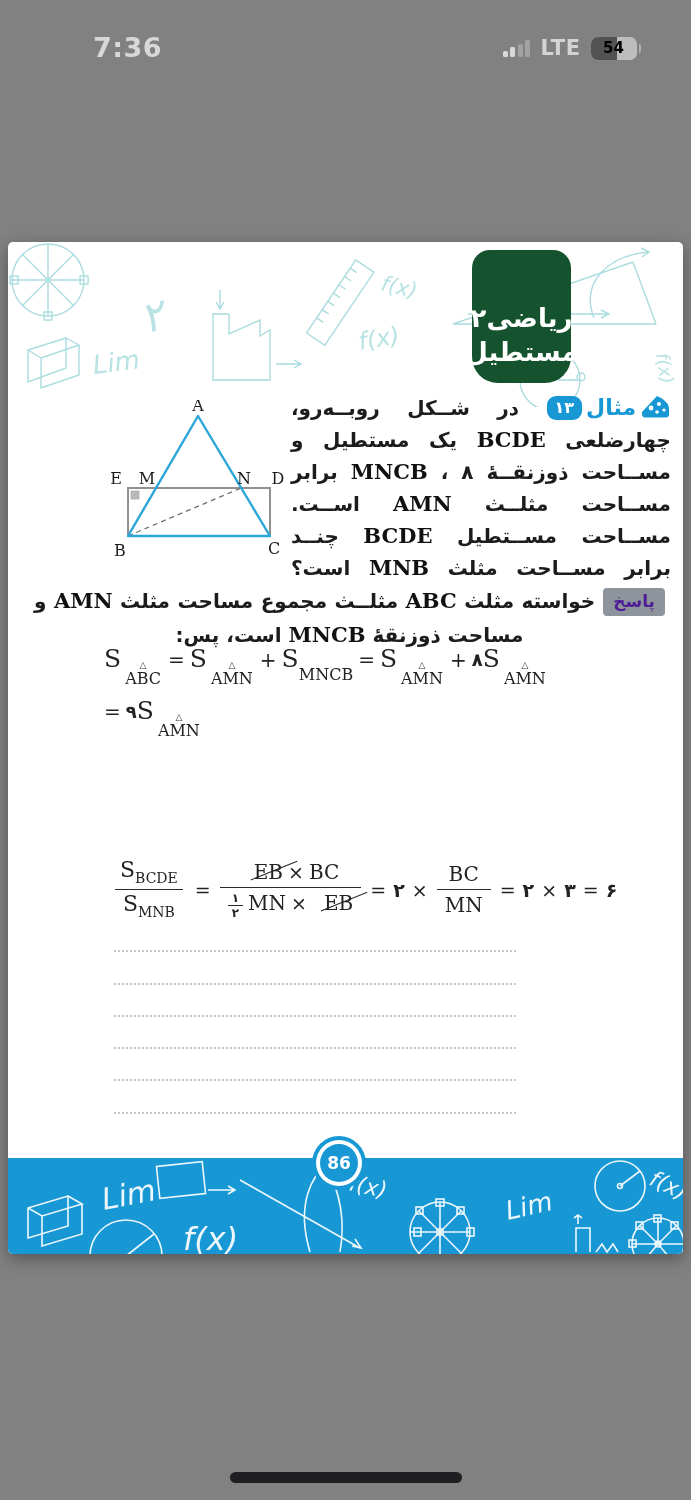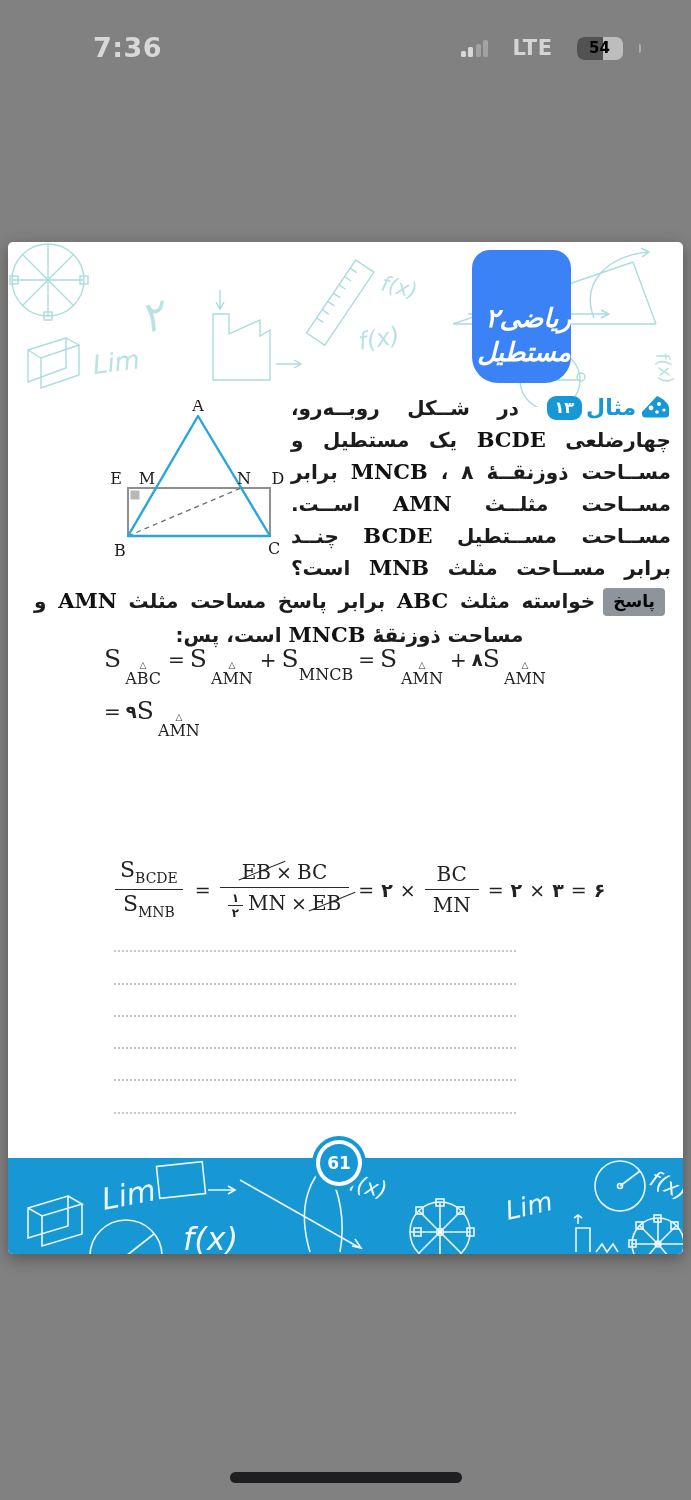--- a/index.html
+++ b/index.html
@@ -4,21 +4,21 @@
 <style>
   * { margin:0; padding:0; box-sizing:border-box; }
   html,body { width:691px; height:1500px; }
   body { background:#818181; position:relative; overflow:hidden;
          font-family:"DejaVu Sans", sans-serif; }
 
   
   .status-bar { position:absolute; top:30px; left:0; right:0; height:40px; }
   .sb-time { position:absolute; left:93px; top:2px; font-size:27px; font-weight:700;
              color:#d8d8d8; letter-spacing:.5px; }
-  .sb-right { position:absolute; right:50px; top:6px; display:flex; align-items:center; gap:24px; }
+  .sb-right { position:absolute; right:50px; top:6px; display:flex; align-items:center; gap:10px; }
   .sig { display:flex; align-items:flex-end; gap:2.5px; height:17px; }
   .sig i { display:block; width:5px; border-radius:1.5px; background:#d8d8d8; }
   .sig i:nth-child(1){height:6px} .sig i:nth-child(2){height:10px}
   .sig i:nth-child(3){height:13px; opacity:.38} .sig i:nth-child(4){height:17px; opacity:.38}
   .sb-lte { font-size:21px; font-weight:700; color:#d4d4d4; letter-spacing:.5px; }
   .battery { position:relative; width:46px; height:23px; border-radius:7px; overflow:hidden;
              background:#bdbdbd; }
   .battery .fill { position:absolute; left:0; top:0; bottom:0; width:58%; background:#525252; }
   .battery .pct { position:absolute; inset:0; display:flex; align-items:center; justify-content:center;
                   font-size:15px; font-weight:700; color:#000000; }
@@ -29,23 +29,23 @@
   .card { position:absolute; left:8px; top:242px; width:675px; height:1012px;
           background:#ffffff; border-radius:5px; overflow:hidden;
           box-shadow:0 5px 16px rgba(0,0,0,.35); }
 
   .header-doodles { position:absolute; top:0; left:0; width:675px; height:165px; pointer-events:none; }
   .doodle-teal { stroke:#abdcdf; fill:none; stroke-width:1.4; }
   .doodle-teal-text { fill:#b9e2e4; stroke:none;
                       font-family:"DejaVu Sans",sans-serif; font-style:italic; }
 
   .brand-badge { position:absolute; top:8px; right:112px; width:99px; height:133px;
-                 background:#3b82f6; border-radius:18px 18px 26px 26px;
-                 display:flex; flex-direction:column; align-items:flex-end; justify-content:flex-end;
-                 padding-bottom:14px;font-style:italic; }
+                 background:#14532d; border-radius:18px 18px 26px 26px;
+                 display:flex; flex-direction:column; align-items:center; justify-content:flex-end;
+                 padding-bottom:14px; }
   .brand-badge span { color:#fff; font-weight:800; font-size:26px; line-height:34px;
                       font-family:"DejaVu Sans",sans-serif; }
 
   
   .fa { font-family:"DejaVu Sans",sans-serif; font-weight:700; color:#1c1c1c; }
   .latin { font-family:"DejaVu Serif",serif; font-weight:700; font-size:21px; color:#111; }
 
   .figure-wrap { position:absolute; left:84px; top:158px; width:228px; height:182px; }
 
   .problem-text { position:absolute; right:12px; top:150px; width:380px;
@@ -53,21 +53,21 @@
                   font-size:20px; line-height:31px; }
   .example-label { color:#1798d5; font-size:22px; font-weight:800; margin:0 4px; }
   .example-num { display:inline-block; background:#1798d5; color:#fff; border-radius:9px;
                  font-size:16px; font-weight:800; padding:1px 8px 2px; line-height:21px;
                  vertical-align:2px; }
   .cheese { display:inline-block; vertical-align:-4px; }
 
   
   .answer { position:absolute; right:18px; left:26px; top:342px; direction:rtl;
             text-align:justify; text-align-last:center; font-size:20px; line-height:34px; }
-  .answer-badge { display:inline-block; background:#8d949b; color:#000000; border-radius:4px;
+  .answer-badge { display:inline-block; background:#8d949b; color:#4c1d95; border-radius:4px;
                   font-size:17px; font-weight:700; padding:2px 10px 4px; margin-left:8px;
                   line-height:22px; vertical-align:1px; }
 
   
   .math { font-family:"DejaVu Serif",serif; color:#222; }
   .formula1 { position:absolute; left:96px; top:404px; display:flex; flex-direction:column; gap:10px; }
   .f1row { display:flex; align-items:flex-start; }
   .sS { font-size:25px; line-height:26px; }
   .stk { display:inline-flex; flex-direction:column; align-items:center; margin:15px 2px 0 4px; }
   .tri { font-size:9px; line-height:9px; font-family:"DejaVu Sans",sans-serif; color:#333; }
@@ -83,21 +83,21 @@
   .f2frac { display:inline-flex; flex-direction:column; align-items:center; margin:0 4px; }
   .f2top { display:flex; align-items:flex-start; padding:1px 8px 3px; }
   .f2bot { display:flex; align-items:flex-start; padding:3px 8px 1px; border-top:1.7px solid #2a2a2a; }
   .f2s { font-size:22px; line-height:22px; }
   .f2sub { font-size:14px; margin-top:11px; }
   .f2t { font-size:20px; line-height:24px; }
   .half { display:inline-flex; flex-direction:column; align-items:center; margin:0 5px 0 0;
           font-family:"DejaVu Sans",sans-serif; font-weight:700; }
   .half span { font-size:12px; line-height:14px; padding:0 4px; }
   .half span:first-child { border-bottom:1.3px solid #2a2a2a; }
-  .cx { position:relative; display:inline-block; }
+  .cx { position:relative; display:inline-block;margin-left:12px; }
   .cx::after { content:""; position:absolute; left:-5px; right:-16px; top:44%;
                border-top:1.7px solid #2a2a2a; transform:rotate(-22deg); }
   .fop { font-size:19px; margin:0 5px; }
   .fcoef { font-family:"DejaVu Sans",sans-serif; font-weight:700; font-size:19px; margin:0 2px; }
 
   
   .notes { position:absolute; left:106px; top:678px; width:402px; }
   .notes div { height:32.3px; border-bottom:2px dotted #c6c6c6; }
 
   
@@ -199,21 +199,21 @@
       <path d="M2,19 L17,3 C24,6 29,11 29,15 L29,22 C29,23.5 27.5,24.5 26,24.5 L5,24.5 C3,24.5 2,23 2,21 Z" fill="#1798d5"></path>
       <circle cx="11" cy="15" r="2.4" fill="#fff"></circle>
         <circle cx="19" cy="11" r="2" fill="#fff"></circle>
       <circle cx="17" cy="19" r="1.8" fill="#fff"></circle>
         <circle cx="24" cy="17" r="1.6" fill="#fff"></circle>
     </svg><span class="example-label">مثال</span><span class="example-num">۱۳</span>
     <span>در شــکل روبــه‌رو، چهارضلعی </span><span class="latin">BCDE</span><span> یک مستطیل و مســاحت ذوزنقــهٔ </span><span class="latin">MNCB</span><span> ، ۸ برابر مســاحت مثلــث </span><span class="latin">AMN</span><span> اســت. مســاحت مســتطیل </span><span class="latin">BCDE</span><span> چنــد برابر مســاحت مثلث </span><span class="latin">MNB</span><span> است؟</span>
   </div>
 
   <div class="answer fa">
-    <span class="answer-badge">پاسخ</span><span>خواسته مثلث </span><span class="latin">ABC</span><span> برابر پاسخ مساحت مثلث </span><span class="latin">AMN</span><span> و مساحت ذوزنقهٔ </span><span class="latin">MNCB</span><span> است، پس:</span>
+    <span class="answer-badge">پاسخ</span><span>خواسته مثلث </span><span class="latin">ABC</span><span> مثلــث مجموع مساحت مثلث </span><span class="latin">AMN</span><span> و مساحت ذوزنقهٔ </span><span class="latin">MNCB</span><span> است، پس:</span>
   </div>
 
   <div class="formula1 math">
     <div class="f1row">
       <span class="ts" style="display:inline-flex">
           <span class="sS">S</span>
           <span class="stk">
             <span class="tri">△</span>
             <span class="sl">ABC</span>
           </span>
@@ -353,19 +353,19 @@
       <text class="doodle-w-text" x="96" y="52" font-size="30" transform="rotate(-11 96 52)">Lim</text>
       <text class="doodle-w-text" x="175" y="92" font-size="32" font-family="DejaVu Serif,serif">f(x)</text>
       <text class="doodle-w-text" x="340" y="32" font-size="22" transform="rotate(12 340 32)">f(x)</text>
       <text class="doodle-w-text" x="500" y="62" font-size="26" transform="rotate(-13 500 62)">Lim</text>
       <text class="doodle-w-text" x="640" y="26" font-size="22" transform="rotate(25 640 26)">f(x)</text>
     </svg>
   </div>
 
   <div class="page-badge">
     <div class="ring">
-        <div class="core">61</div>
+        <div class="core">86</div>
       </div>
   </div>
 
 </div>
 
 <div class="home-indicator"></div>
 
 </body></html>

